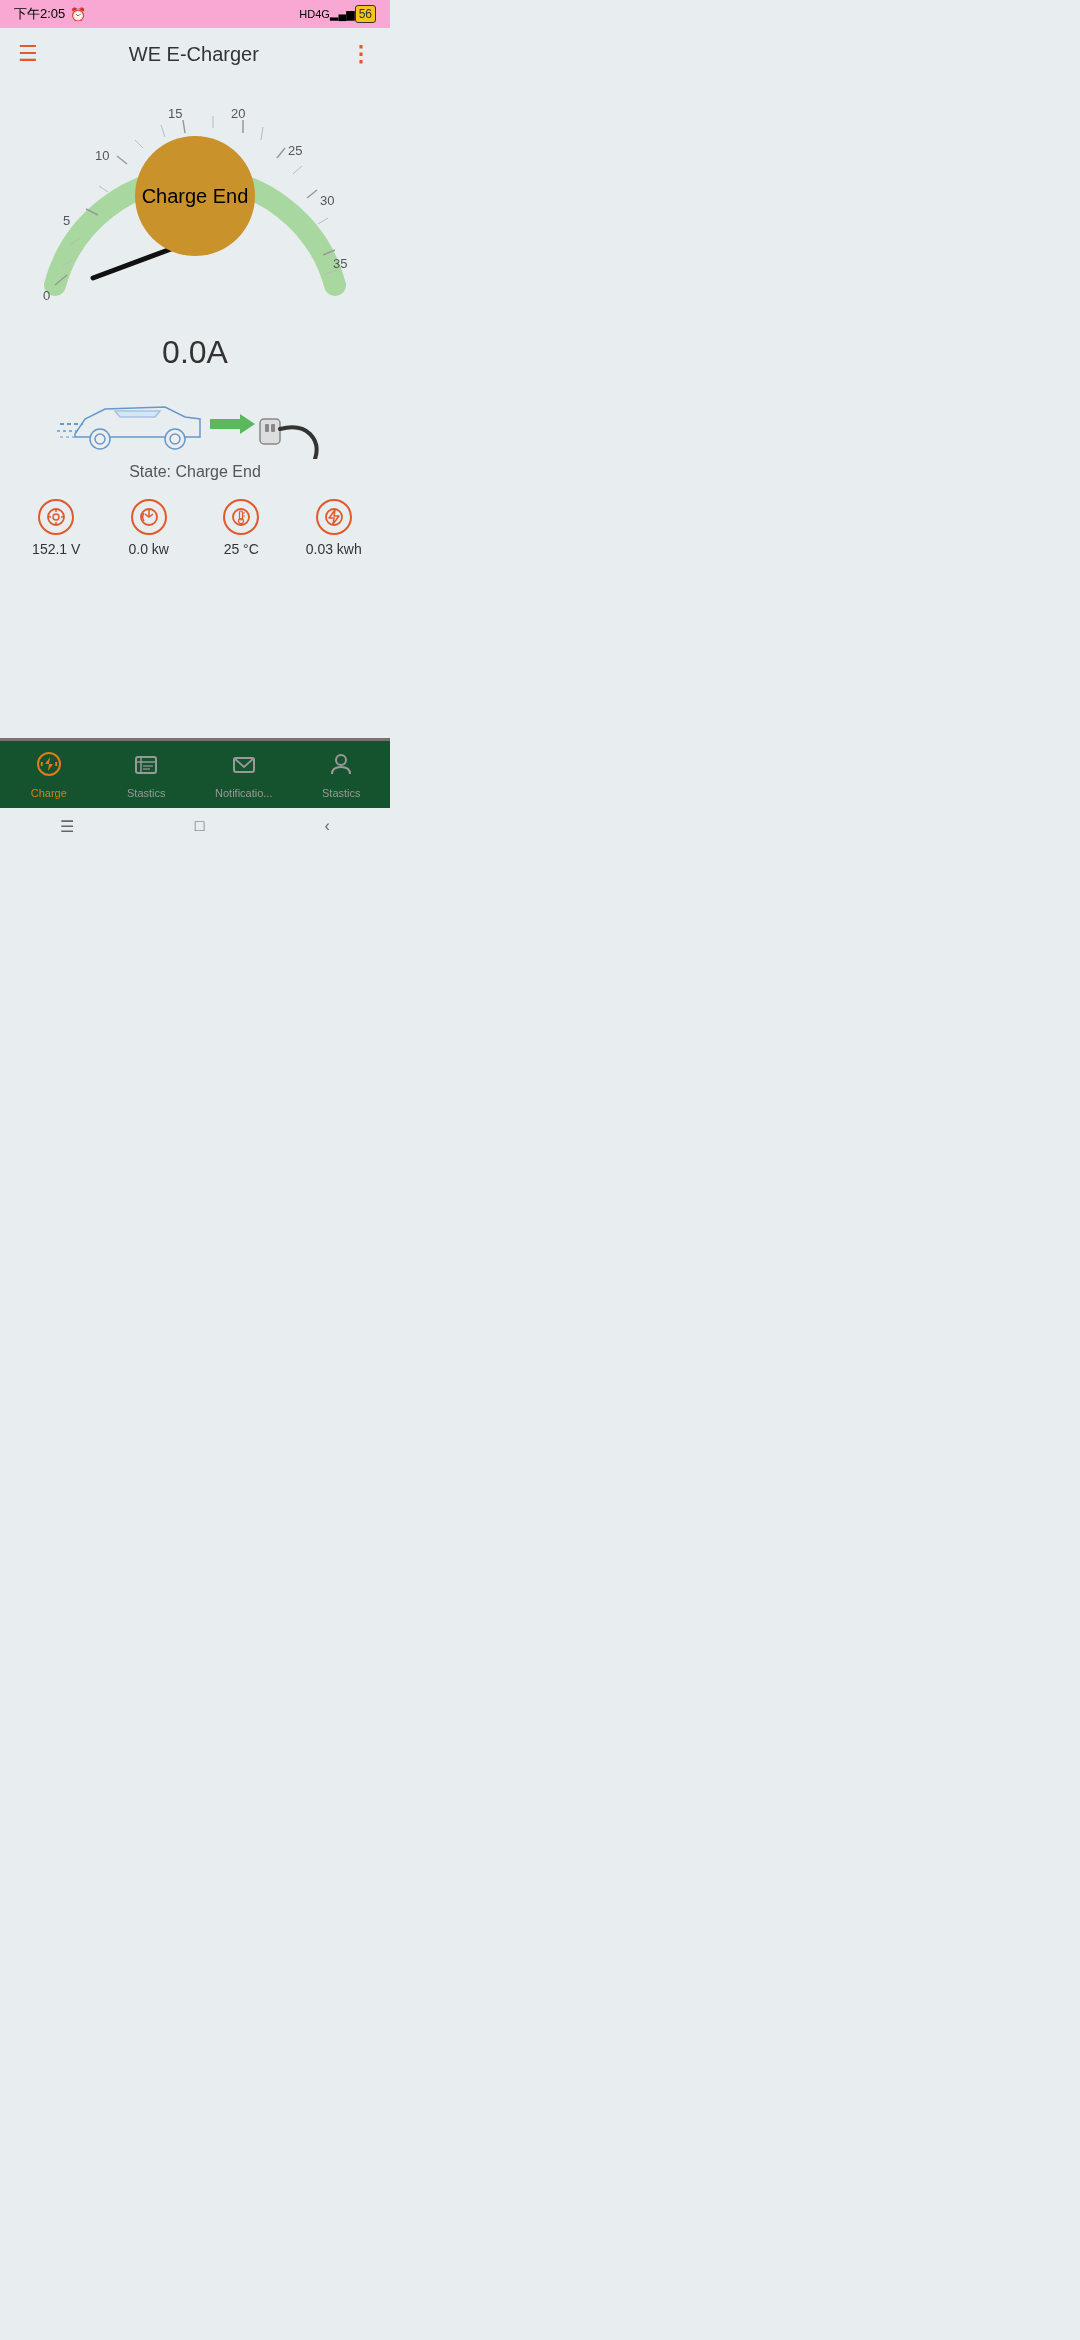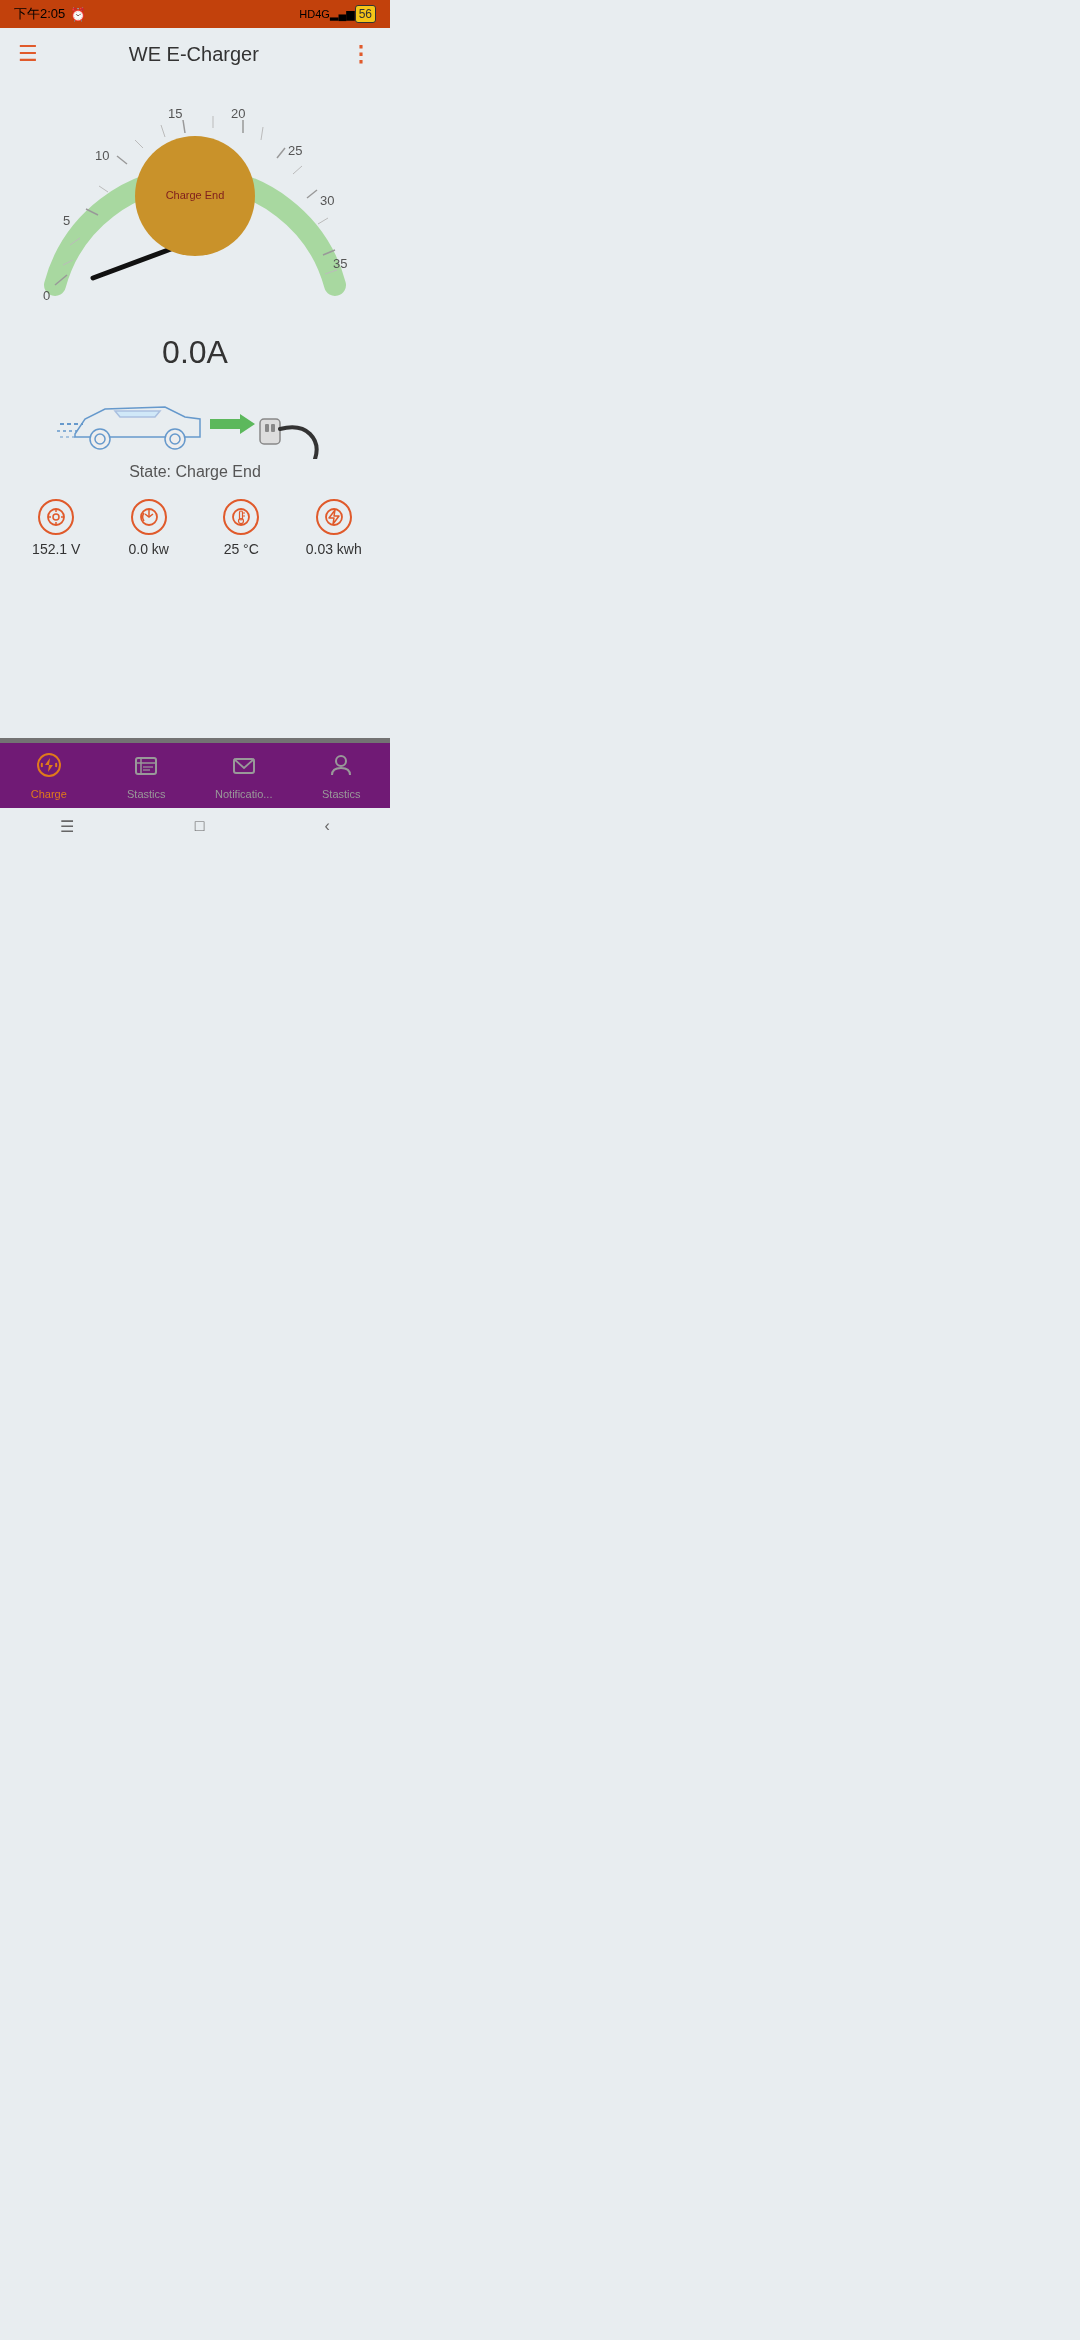--- a/index.html
+++ b/index.html
@@ -10,21 +10,21 @@
       height: 844px;
       background: #e8edf0;
       font-family: -apple-system, 'Helvetica Neue', Arial, sans-serif;
       overflow: hidden;
       position: relative;
     }
 
     
     .status-bar {
       height: 28px;
-      background: #c2410c;
+      background: #f9a8d4;
       display: flex;
       align-items: center;
       justify-content: space-between;
       padding: 0 14px;
       font-size: 13px;
       font-weight: 500;
     }
     .status-left { display: flex; align-items: center; gap: 5px; }
     .status-right { display: flex; align-items: center; font-size: 11px; }
     .battery-box {
@@ -77,22 +77,22 @@
       height: 120px;
       border-radius: 50%;
       background: #c9922a;
       display: flex;
       align-items: center;
       justify-content: center;
       cursor: pointer;
       z-index: 10;
     }
     .gauge-center-btn span {
-      color: #7f1d1d;
-      font-size: 11px;
+      color: #000000;
+      font-size: 20px;
       text-align: center;
       line-height: 1.3;
     }
 
     .gauge-value {
       font-size: 32px;
       color: #333;
       margin-top: 24px;
       font-weight: 300;
     }
@@ -140,25 +140,25 @@
       color: #333;
       text-align: center;
     }
 
     
     .bottom-nav {
       position: absolute;
       bottom: 36px;
       left: 0; right: 0;
       height: 70px;
-      background: #701a75;
+      background: #14532d;
       display: flex;
       align-items: center;
       justify-content: space-around;
-      border-top: 5px solid #737373;
+      border-top: 3px solid #737373;
     }
     .nav-item {
       display: flex;
       flex-direction: column;
       align-items: center;
       gap: 4px;
       cursor: pointer;
       flex: 1;
     }
     .nav-item .nav-icon {

